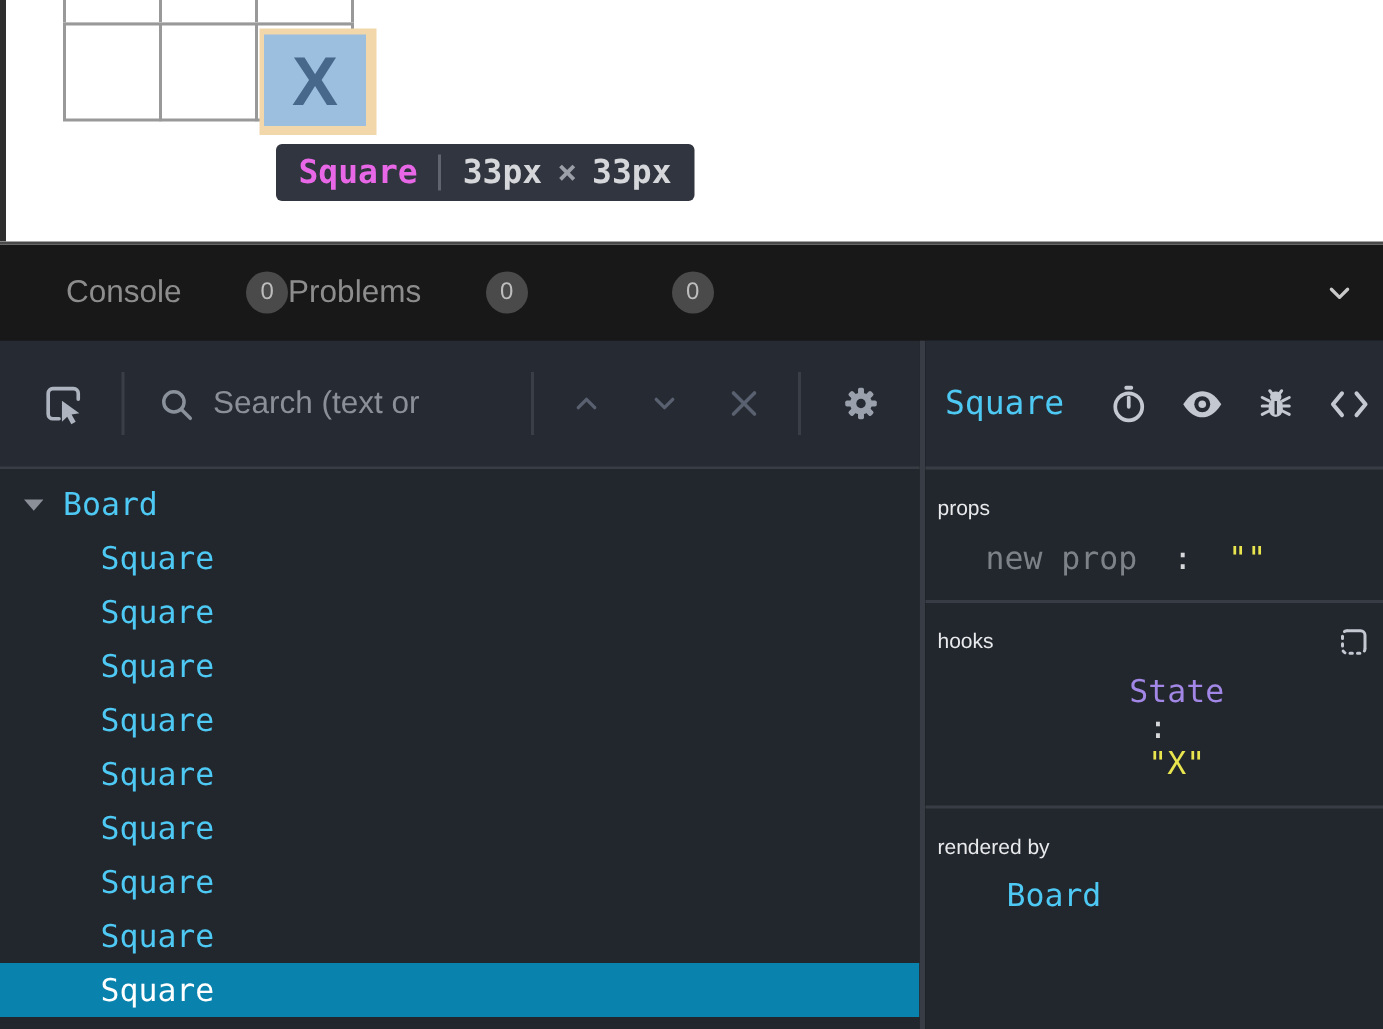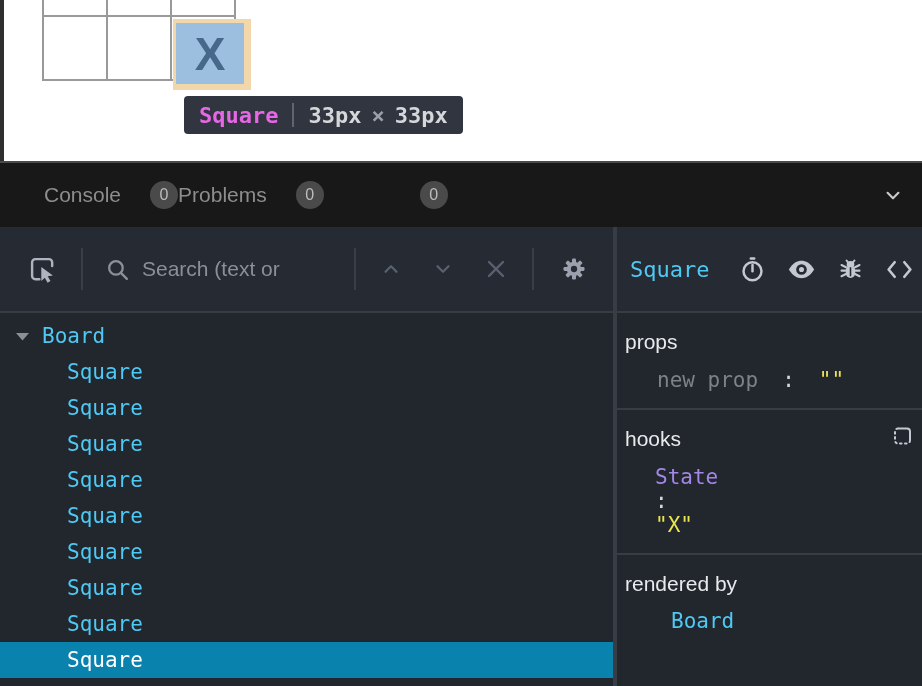--- a/index.html
+++ b/index.html
@@ -21,21 +21,21 @@
   .overlay-tooltip { position:absolute; left:184px; top:96px; height:38px; background:#31353f;
                      border-radius:4px; display:flex; align-items:center; padding:0 15px;
                      font-family:"DejaVu Sans Mono", monospace; font-weight:bold; font-size:22px; }
   .overlay-tooltip .comp { color:#e767e7; }
   .overlay-tooltip .tt-div { width:2px; height:24px; background:#5f646e; margin:0 14px; }
   .overlay-tooltip .dim { color:#d5d7da; }
   .overlay-tooltip .times { color:#9ba0a8; margin:0 10px; }
 
   
   .tabbar { width:922px; height:64px; background:#181818; display:flex; align-items:center; }
-  .tab { display:flex; align-items:center; gap:29px; cursor:pointer; }
+  .tab { display:flex; align-items:center; gap:43px; cursor:pointer; }
   .tab-label { font-size:21px; color:#8d8d8d; }
   .tab.active .tab-label { color:#ffffff; font-weight:bold; }
   .badge { width:28px; height:28px; border-radius:50%; background:#4a4a4a; color:#bdbdbd;
            font-size:16px; display:flex; align-items:center; justify-content:center; }
   .tab-console { margin-left:44px; }
   .tab-problems { }
   .tab-react { margin-left:96px; }
   .tabbar-chevron { margin-left:auto; margin-right:16px; display:flex; align-items:center; }
 
   
@@ -69,23 +69,23 @@
           font-family:"DejaVu Sans Mono", monospace; font-size:21px; }
   .tree-row { height:36px; display:flex; align-items:center; padding-left:16px; cursor:pointer; }
   .tree-row .arrow { width:15px; margin-right:11px; display:flex; align-items:center; }
   .tree-row .t-label { color:#4ec9f4; }
   .tree-row.depth-1 { padding-left:67px; }
   .tree-row.selected { background:#0983ad; }
   .tree-row.selected .t-label { color:#ffffff; }
 
   
   .section { border-bottom:2px solid #383d45; padding:17px 8px 16px 8px; position:relative; }
-  .section-title { font-size:21px; color:#e8eaec; }
+  .section-title { font-size:14px; color:#e8eaec; }
   .kv-row { margin-top:14px; font-family:"DejaVu Sans Mono", monospace; font-size:21px;
-            display:flex; }
+            display:flex; align-items:center; }
   .kv-row.props-row { padding-left:32px; }
   .kv-row.hooks-row { padding-left:30px;flex-direction:column; }
   .key-muted { color:#7d8288; }
   .key-hook { color:#a287e6; }
   .colon { color:#d6d8da; }
   .props-row .colon { margin:0 24px; }
   .hooks-row .colon { margin-right:25px; }
   .val-string { color:#e9e54e; }
   .hook-tool { position:absolute; right:7px; top:14px; cursor:pointer; }
   .section.rendered { border-bottom:none; flex:1; }

